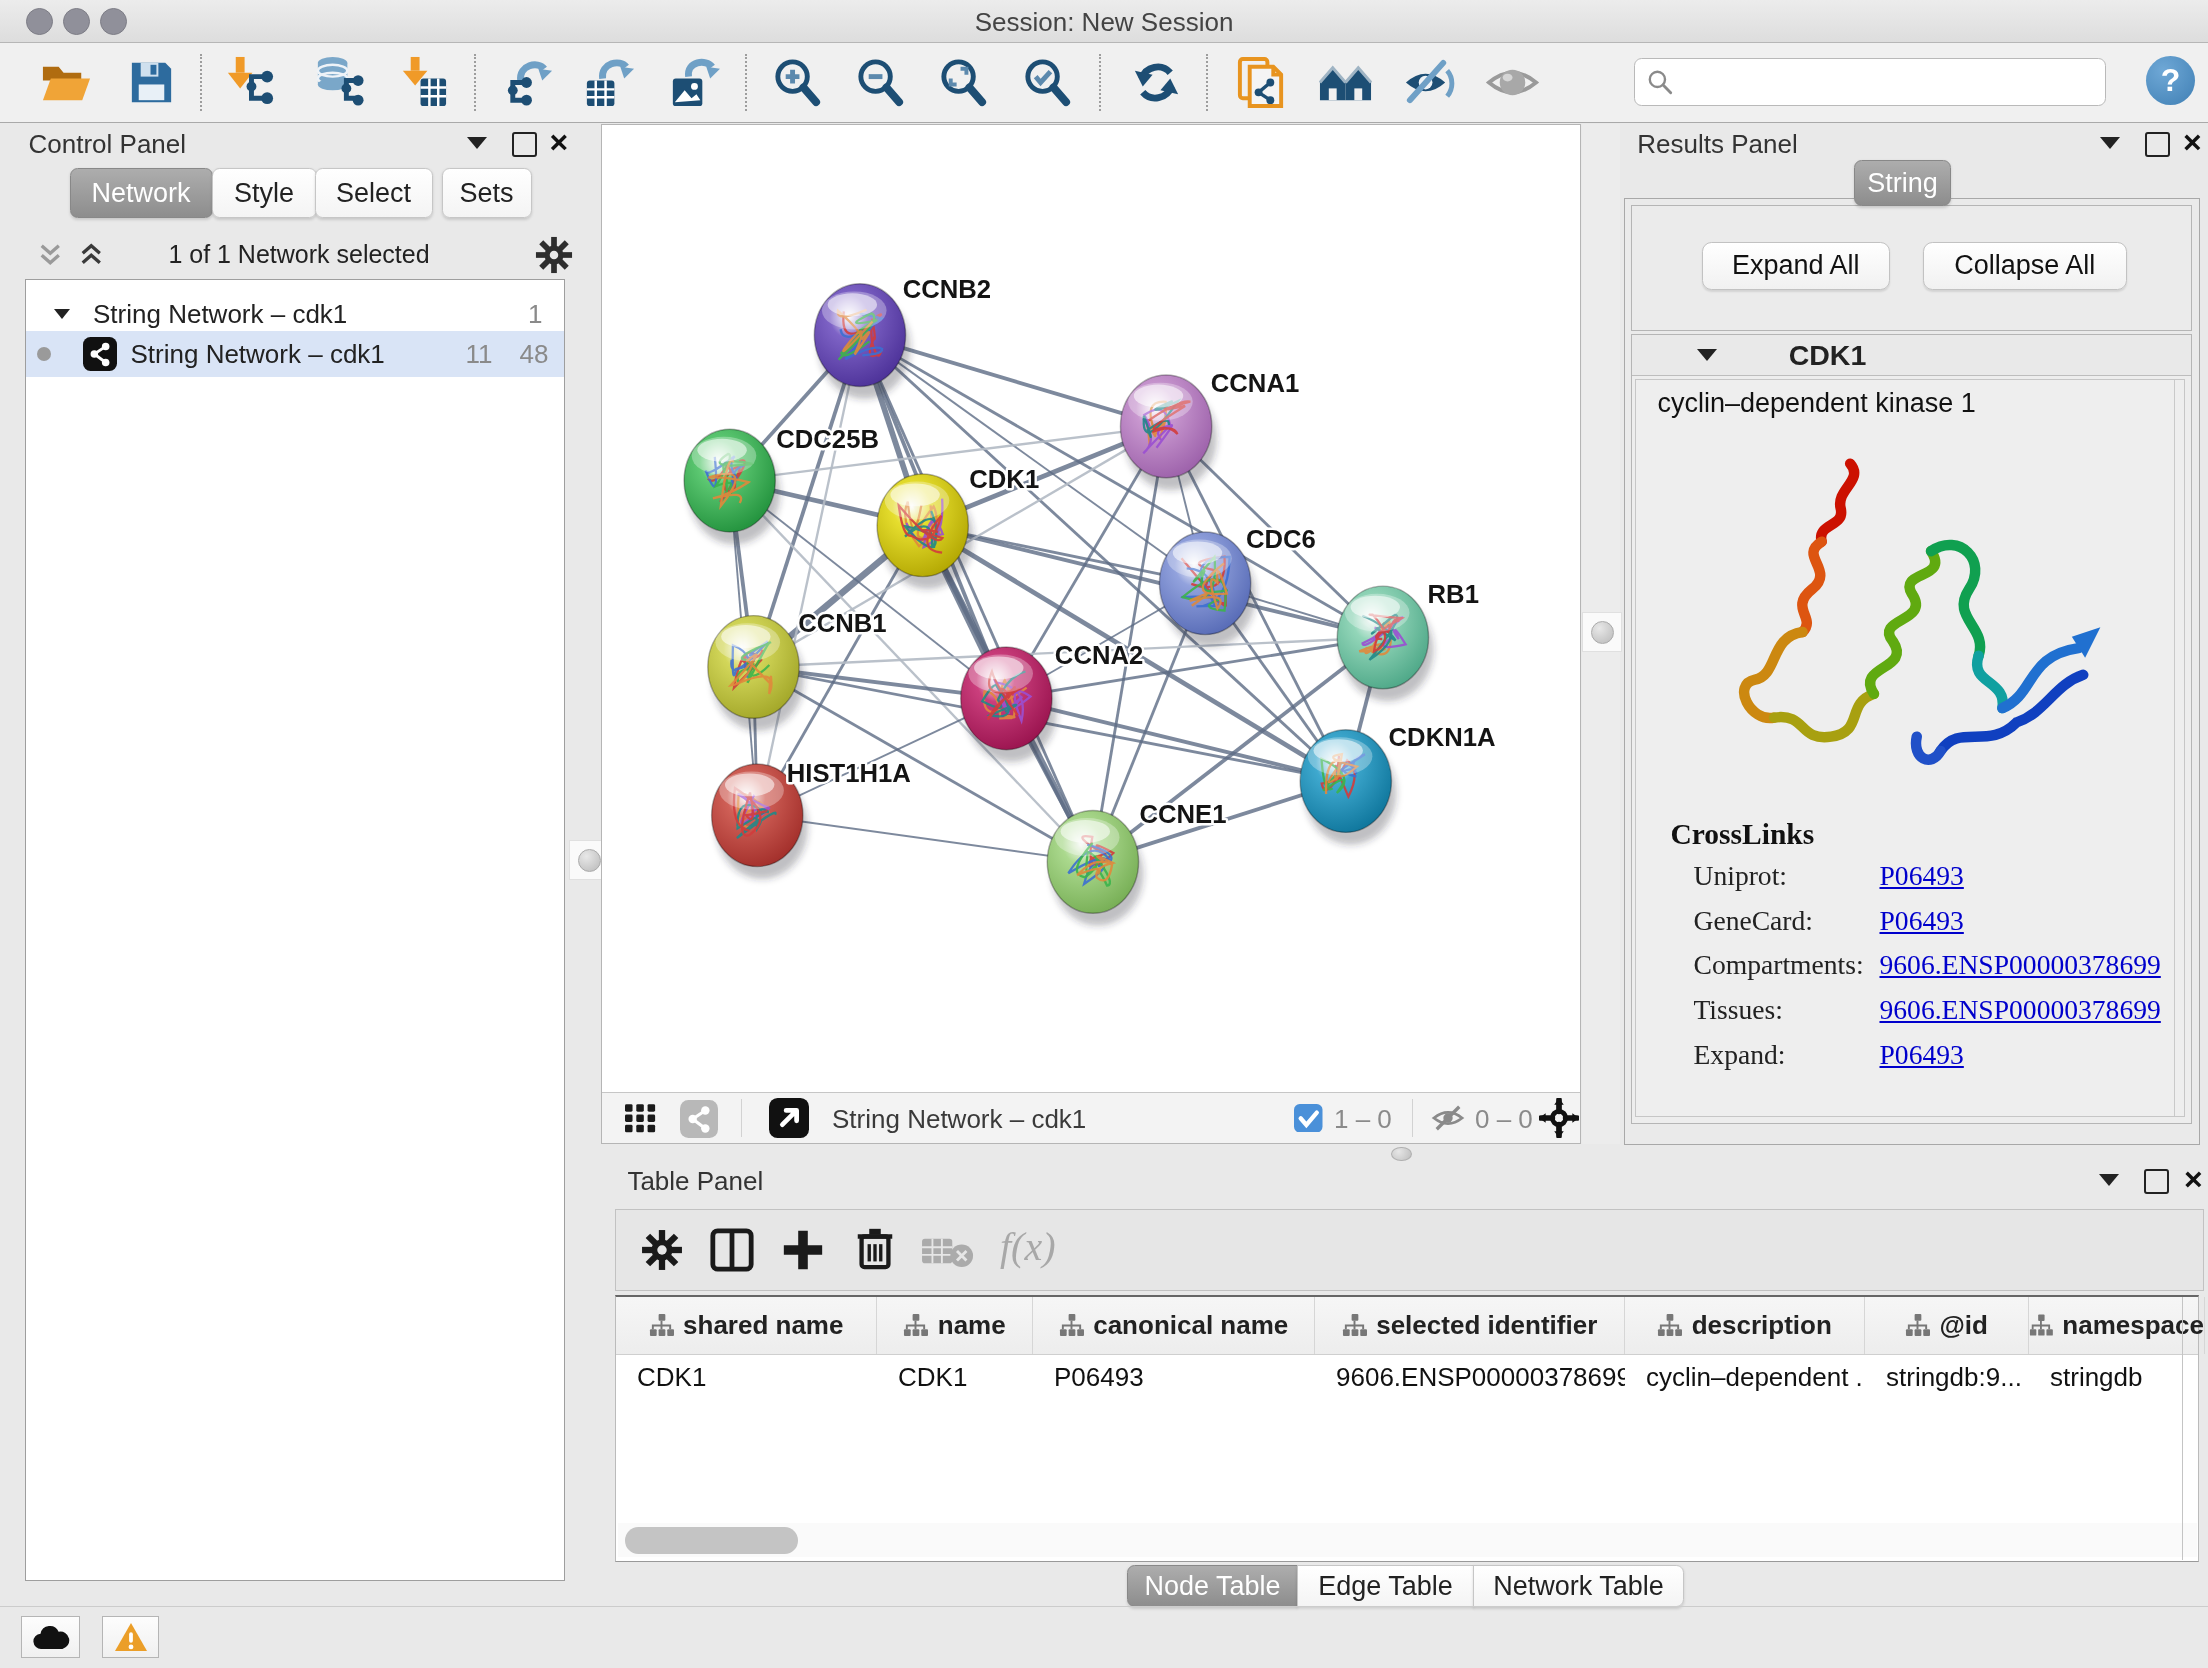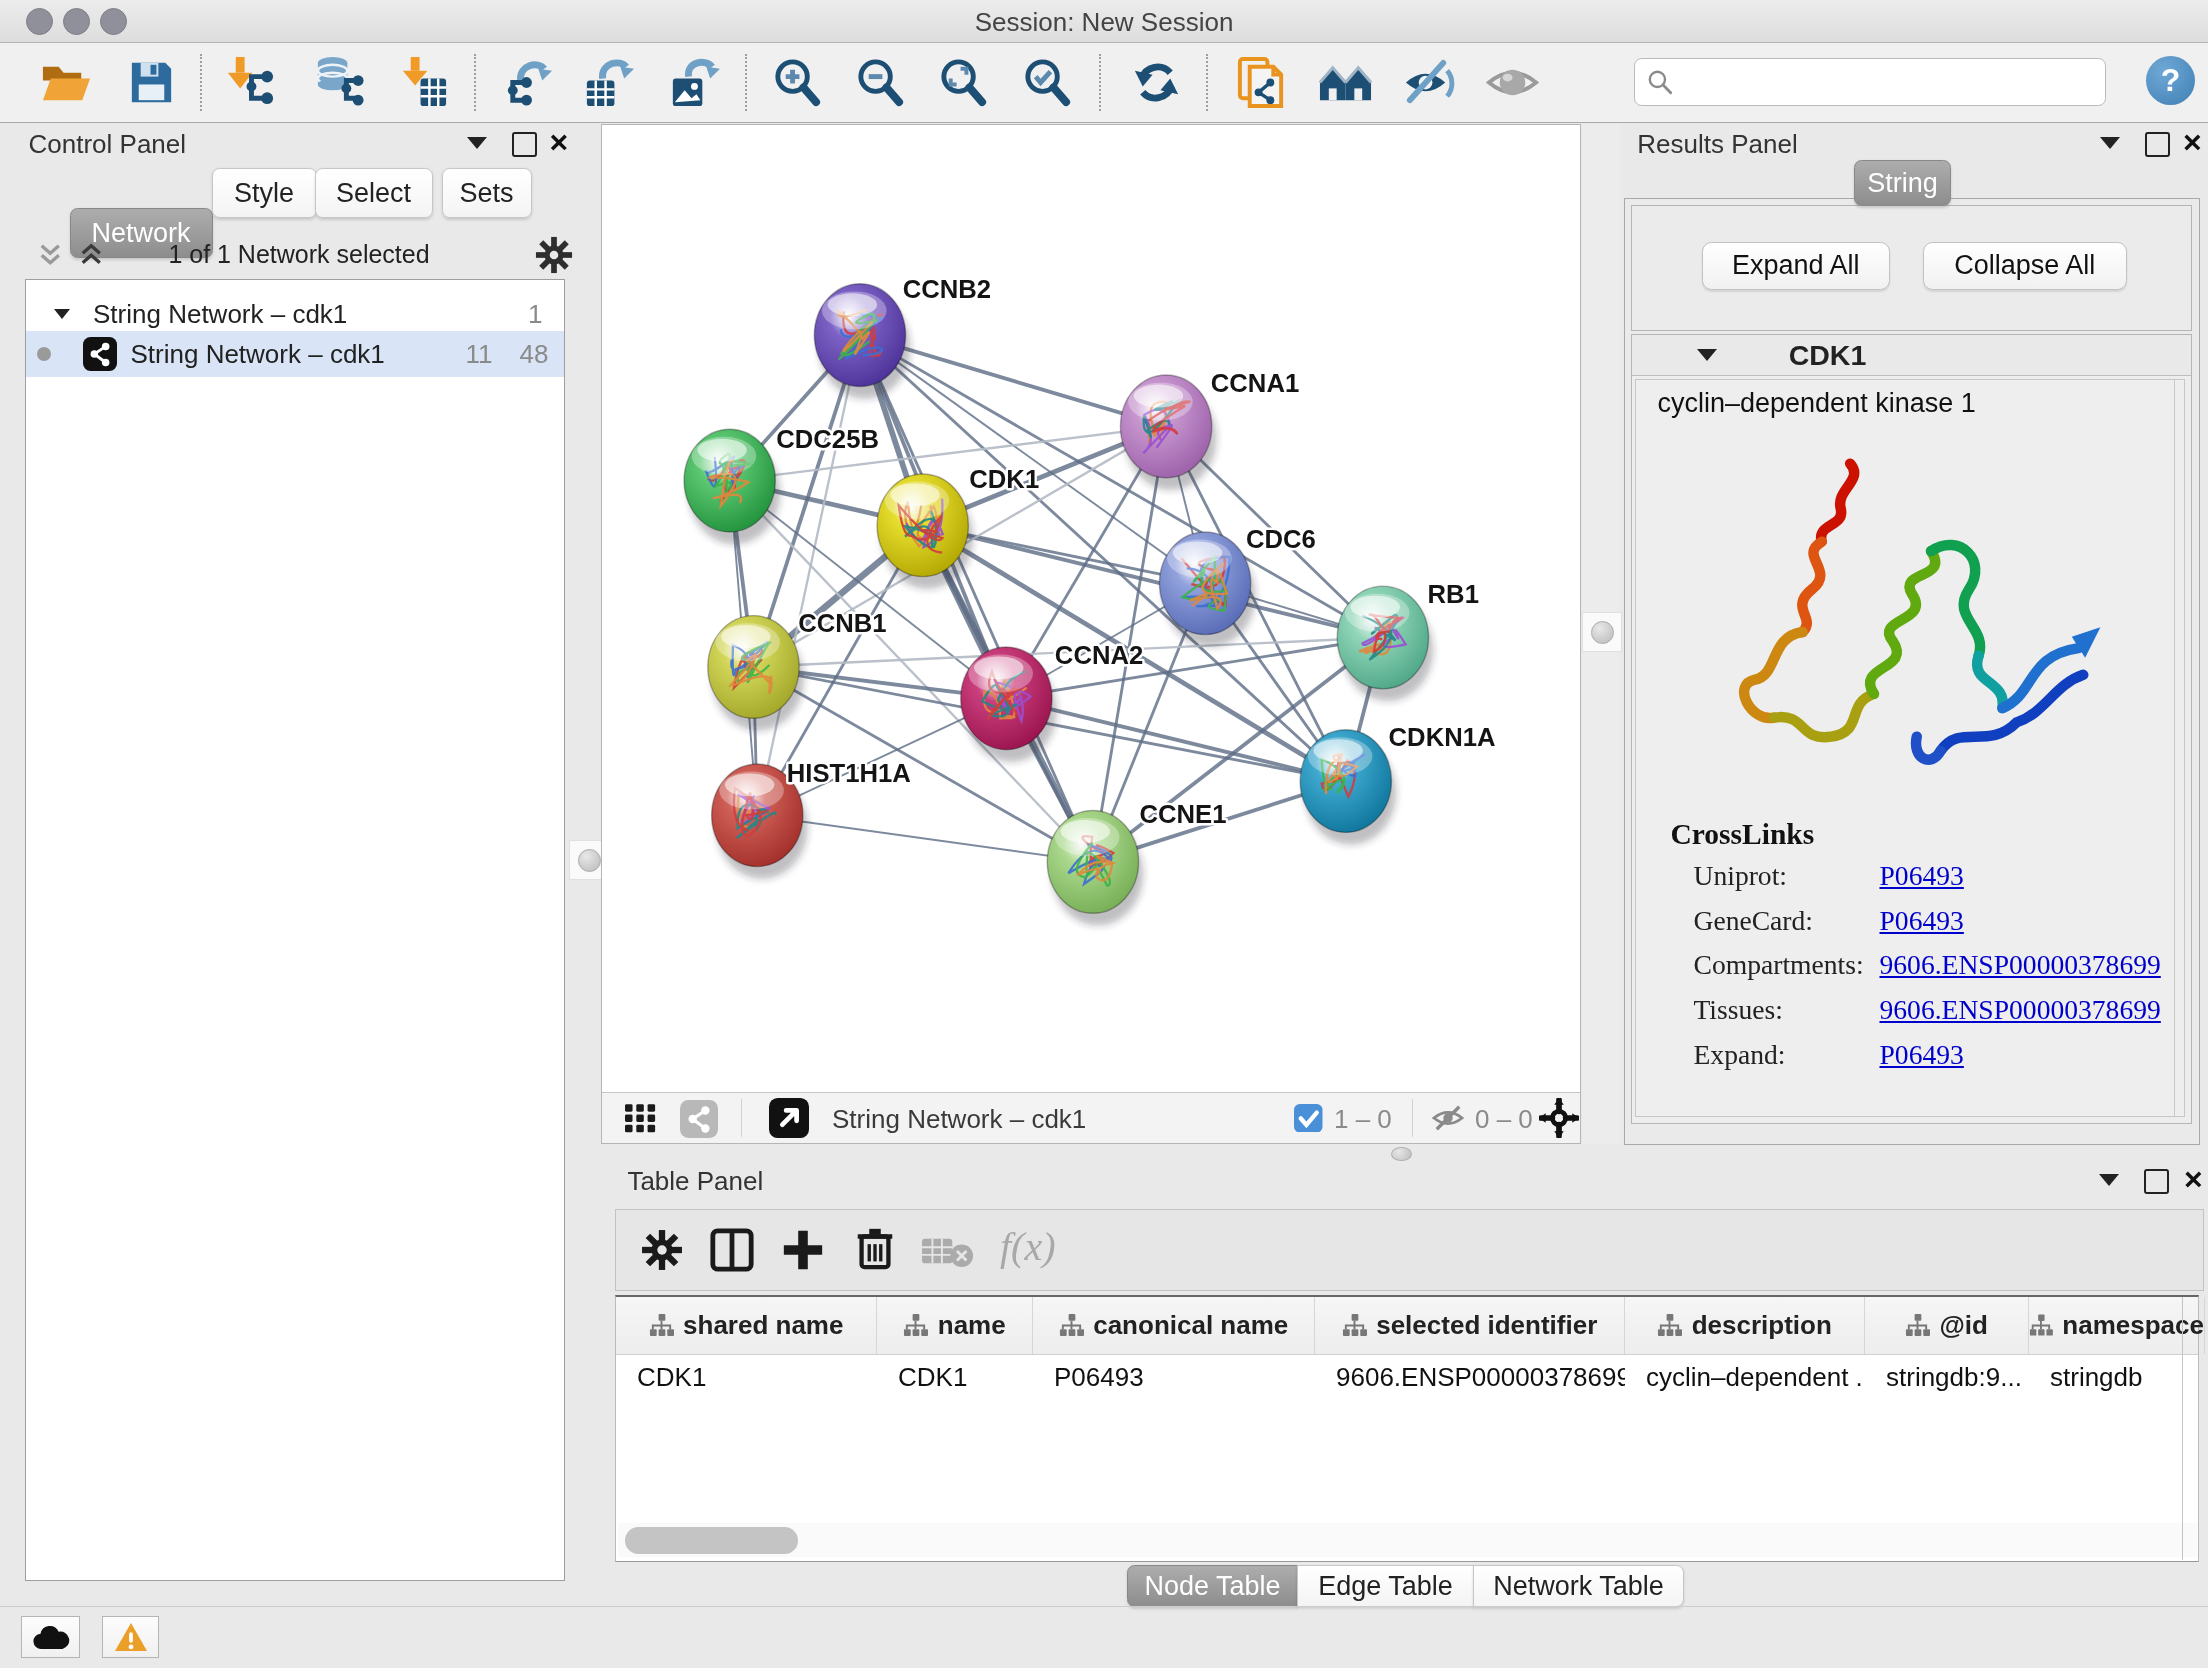--- a/index.html
+++ b/index.html
@@ -262,21 +262,21 @@
     </div>
     <div class="abs helpbtn">?</div>
   </div>
 
   <div class="abs" style="left:9.5px;top:124px;width:563px;height:1455px;">
     <div class="abs ptitle" style="left:19px;top:4.8px;">Control Panel</div>
     <div class="abs tri-d" style="left:457px;top:13.3px;"></div>
     <div class="abs fltbtn" style="left:502px;top:7.6px;"></div>
     <div class="abs clsbtn" style="left:540px;top:7.6px;">×</div>
 
-    <div class="abs tab sel" style="left:60px;top:44px;width:141px;height:48px;margin-top:40px;">
+    <div class="abs tab sel" style="left:60px;top:44px;width:141px;height:48px;">
         <span>Network</span>
       </div>
     <div class="abs tab" style="left:202px;top:44px;width:103px;height:48px;">
         <span>Style</span>
       </div>
     <div class="abs tab" style="left:305px;top:44px;width:116px;height:48px;">
         <span>Select</span>
       </div>
     <div class="abs tab" style="left:432px;top:44px;width:88px;height:48px;">
         <span>Sets</span>

